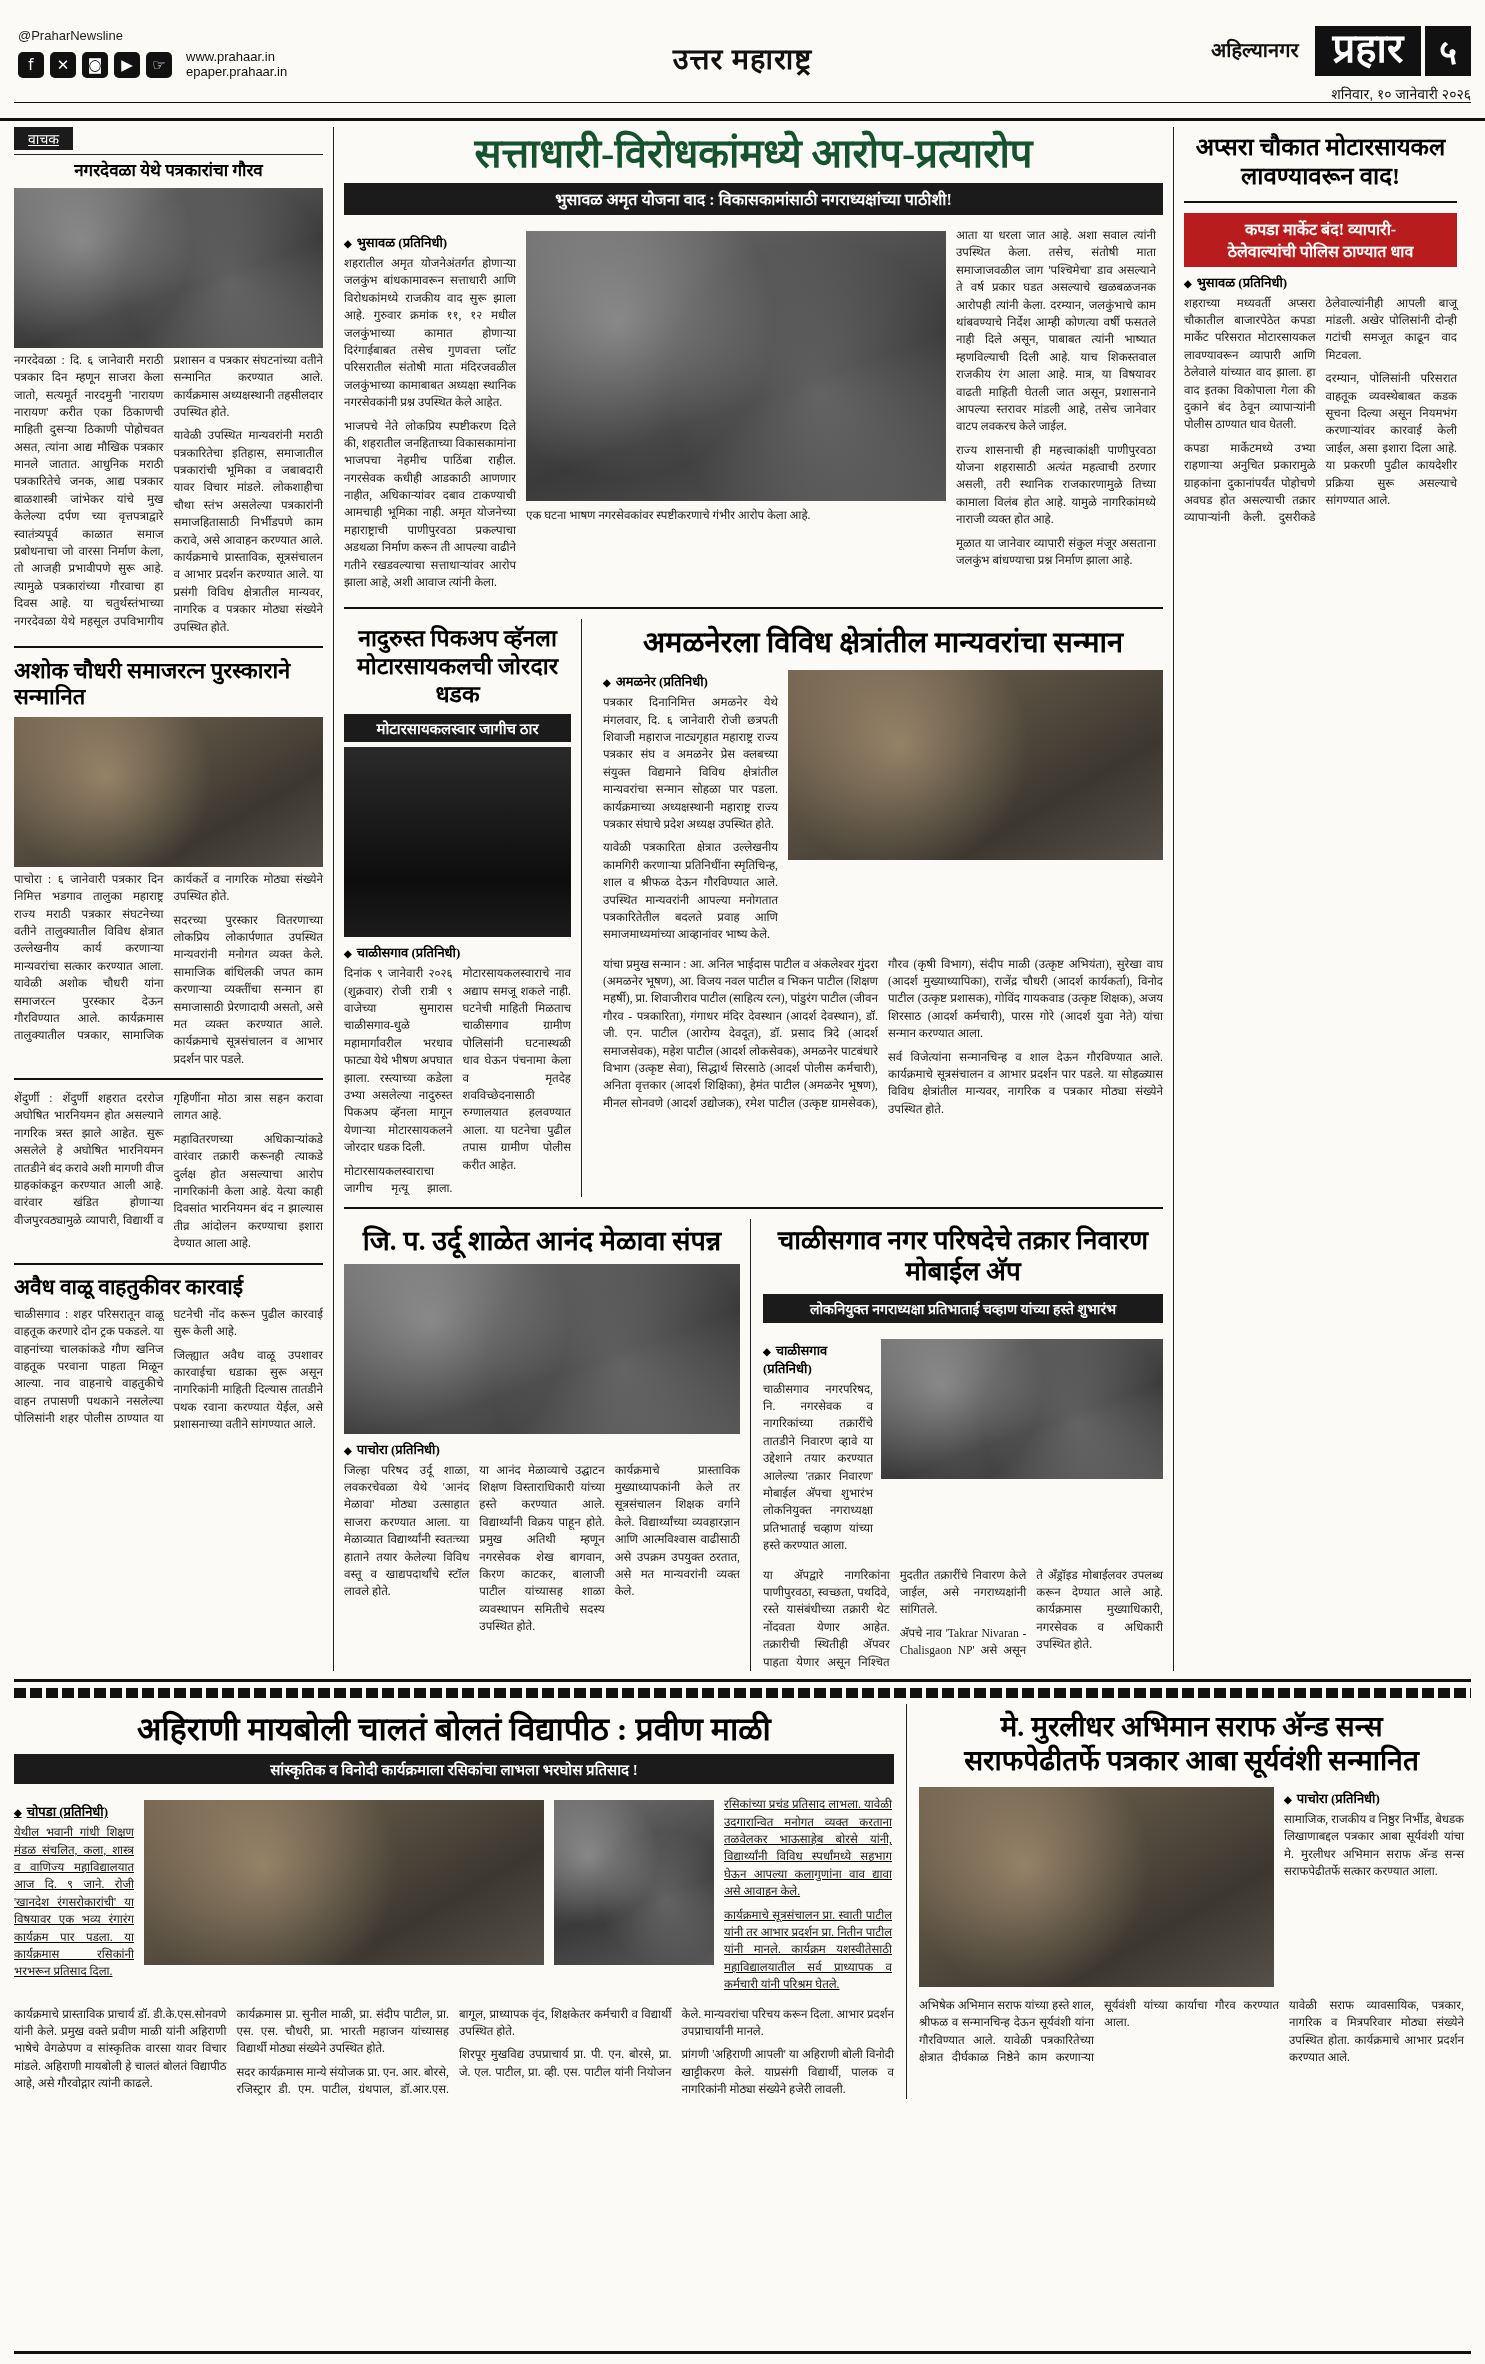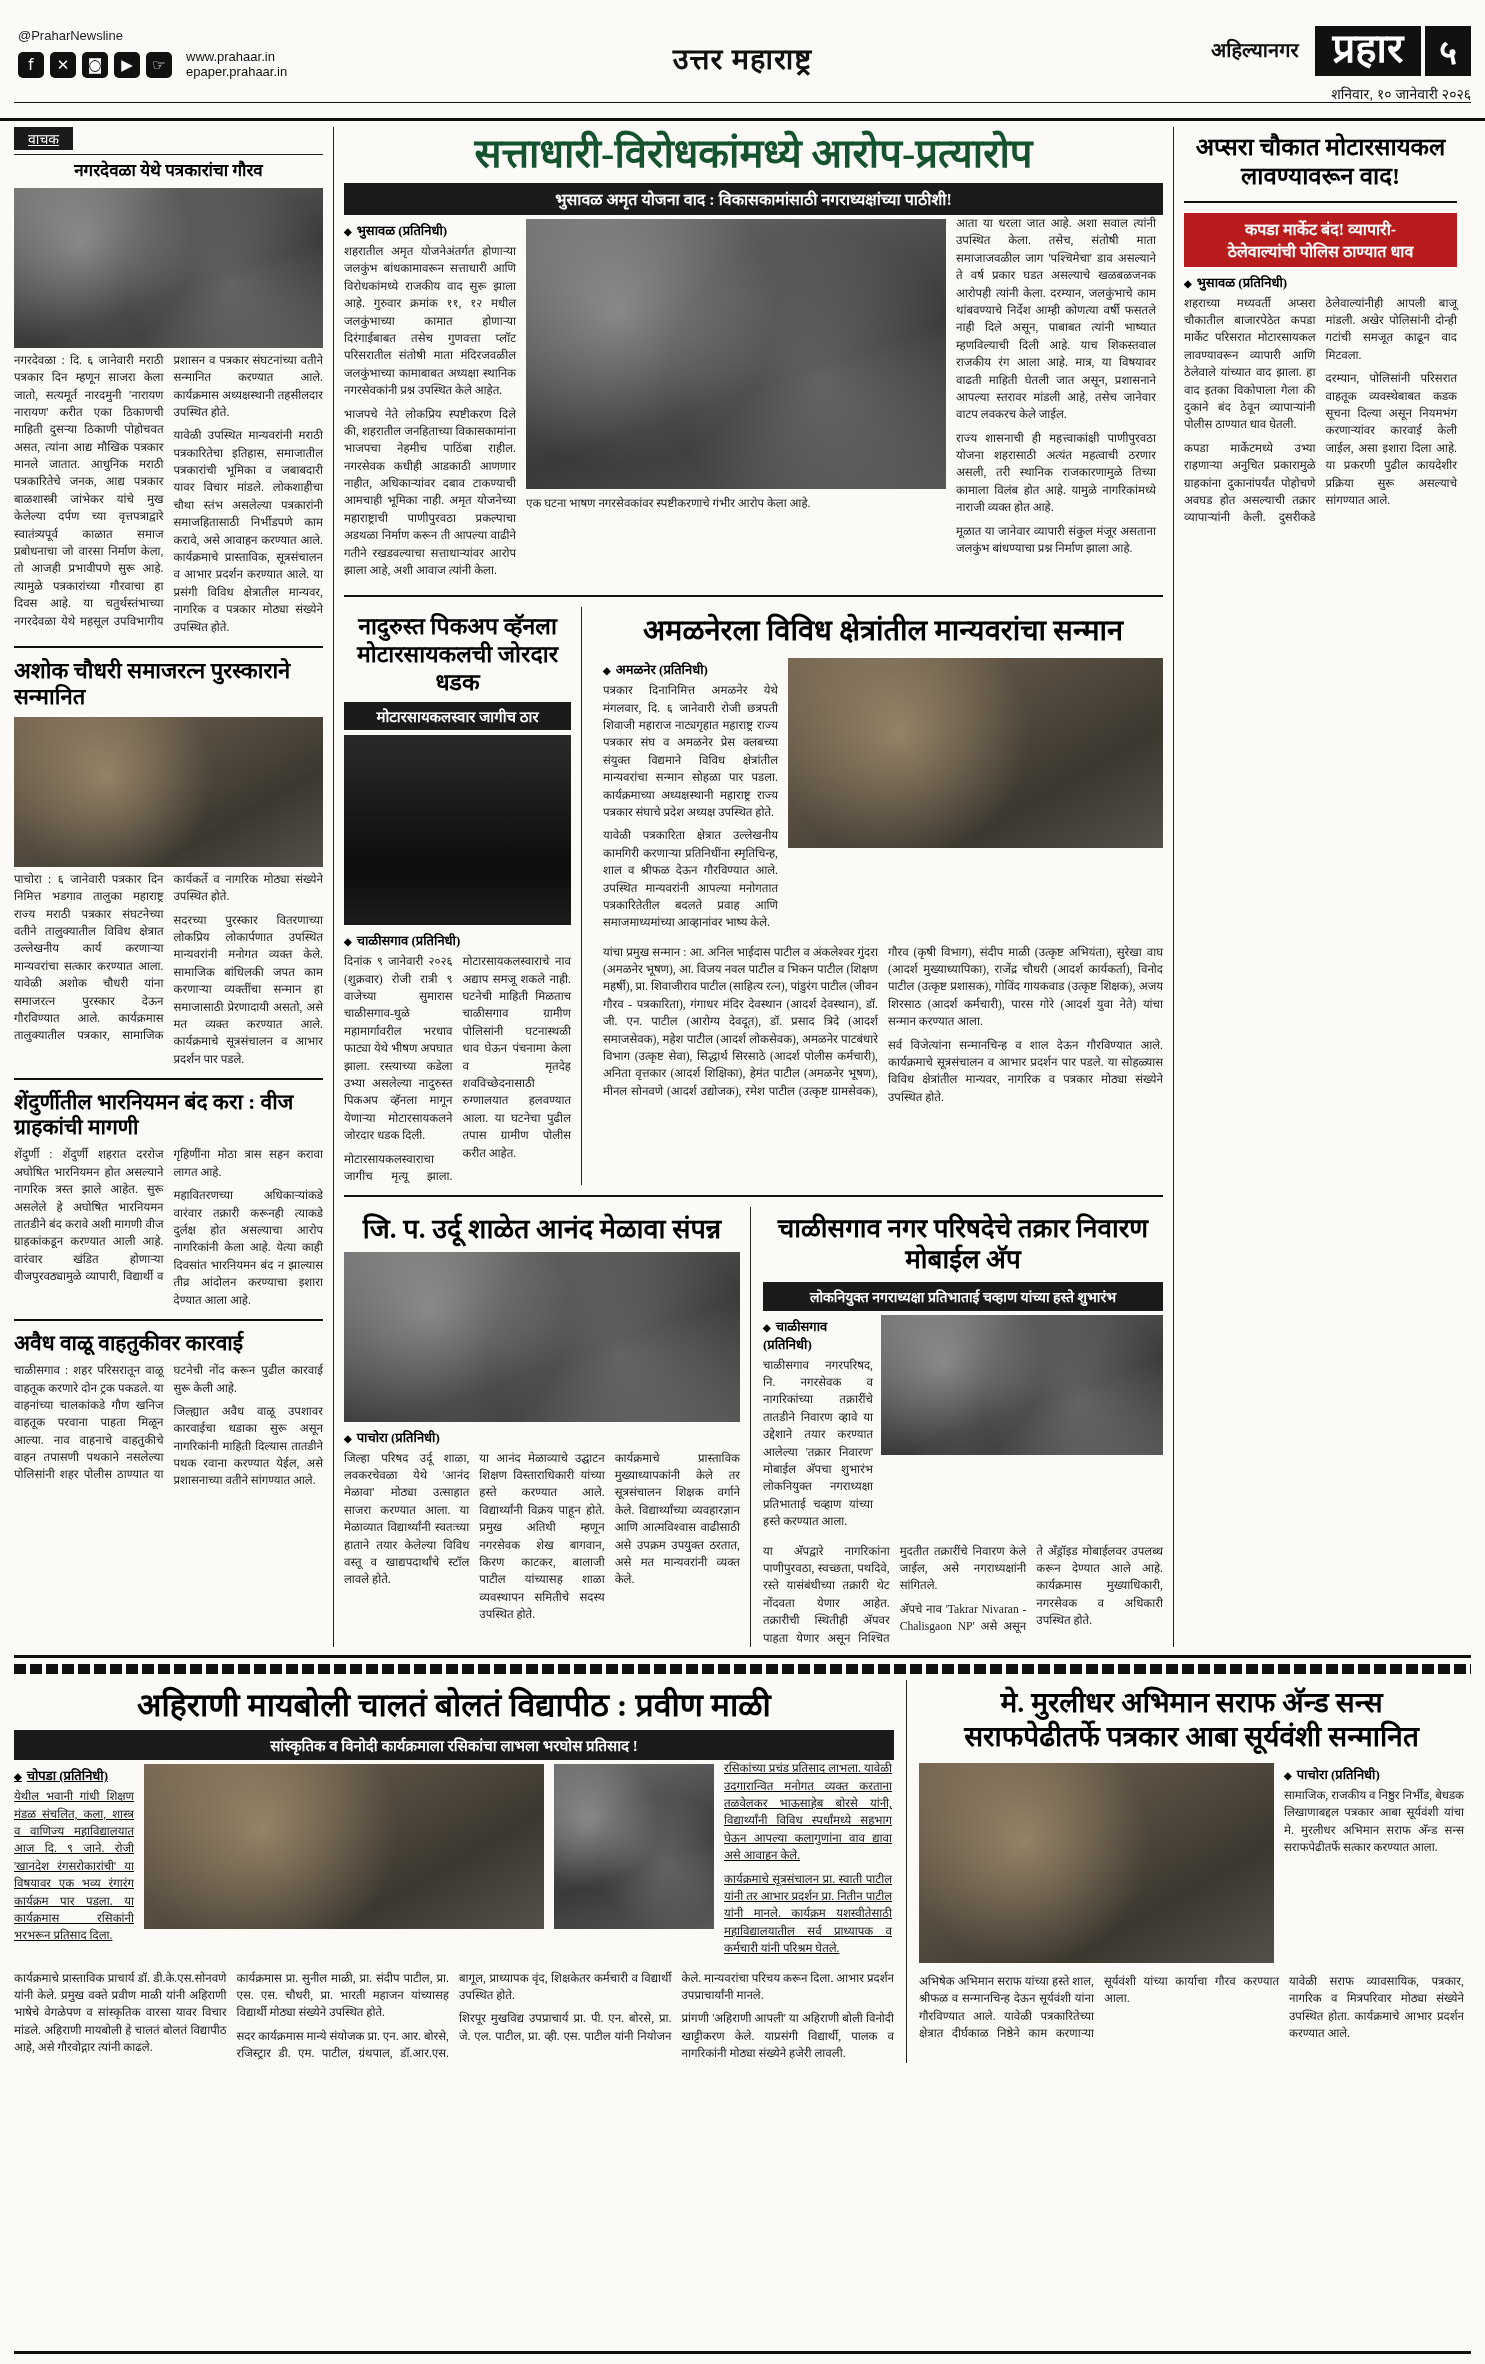--- a/index.html
+++ b/index.html
@@ -36,21 +36,21 @@
   .cols{display:flex;gap:0;}
   .col{box-sizing:border-box;}
   .c1{width:320px;padding-right:10px;border-right:1px solid #222;}
   .c2{width:840px;padding:0 10px;border-right:1px solid #222;}
   .c3{width:283px;padding-left:10px;}
 
   h1.lead{
     font-size:40px;line-height:1.15;text-align:center;font-weight:bold;margin:4px 0 6px;color:#14532d;
   }
   .subbar{
-    background:#1b1b1b;color:#fff;font-size:16px;text-align:center;padding:5px 6px;margin-bottom:0;font-weight:bold;
+    background:#1b1b1b;color:#fff;font-size:16px;text-align:center;padding:5px 6px;margin-bottom:12px;font-weight:bold;
   }
   .secthead{
     background:#b91c1c;color:#fff;font-size:16px;text-align:center;padding:5px 6px;margin:6px 0;font-weight:bold;
   }
   h2.hd{font-size:27px;line-height:1.2;text-align:center;font-weight:bold;margin:6px 0;}
   h2.hd.left{text-align:left;}
   h3.hd3{font-size:21px;line-height:1.22;font-weight:bold;margin:6px 0;}
   .byline{font-size:13px;font-weight:bold;margin:6px 0 4px;}
   .byline:before{content:"\25C6";margin-right:5px;font-size:10px;}
   p.body{font-size:11.6px;line-height:1.5;text-align:justify;margin:0 0 6px;color:#1a1a1a;
@@ -127,21 +127,20 @@
 
         <div class="hr2"></div>
         <h2 class="hd left" style="font-size:22px;">अशोक चौधरी समाजरत्न पुरस्काराने सन्मानित</h2>
         <div class="photo warm" style="height:150px;"></div>
         <div class="two">
           <p class="body">पाचोरा : ६ जानेवारी पत्रकार दिन निमित्त भडगाव तालुका महाराष्ट्र राज्य मराठी पत्रकार संघटनेच्या वतीने तालुक्यातील विविध क्षेत्रात उल्लेखनीय कार्य करणाऱ्या मान्यवरांचा सत्कार करण्यात आला. यावेळी अशोक चौधरी यांना समाजरत्न पुरस्कार देऊन गौरविण्यात आले. कार्यक्रमास तालुक्यातील पत्रकार, सामाजिक कार्यकर्ते व नागरिक मोठ्या संख्येने उपस्थित होते.</p>
           <p class="body">सदरच्या पुरस्कार वितरणाच्या लोकप्रिय लोकार्पणात उपस्थित मान्यवरांनी मनोगत व्यक्त केले. सामाजिक बांधिलकी जपत काम करणाऱ्या व्यक्तींचा सन्मान हा समाजासाठी प्रेरणादायी असतो, असे मत व्यक्त करण्यात आले. कार्यक्रमाचे सूत्रसंचालन व आभार प्रदर्शन पार पडले.</p>
         </div>
 
         <div class="hr2"></div>
-        <h2 class="hd left" style="font-size:21px;">शेंदुर्णीतील भारनियमन बंद करा : वीज ग्राहकांची मागणी</h2>
         <div class="two">
           <p class="body">शेंदुर्णी : शेंदुर्णी शहरात दररोज अघोषित भारनियमन होत असल्याने नागरिक त्रस्त झाले आहेत. सुरू असलेले हे अघोषित भारनियमन तातडीने बंद करावे अशी मागणी वीज ग्राहकांकडून करण्यात आली आहे. वारंवार खंडित होणाऱ्या वीजपुरवठ्यामुळे व्यापारी, विद्यार्थी व गृहिणींना मोठा त्रास सहन करावा लागत आहे.</p>
           <p class="body">महावितरणच्या अधिकाऱ्यांकडे वारंवार तक्रारी करूनही त्याकडे दुर्लक्ष होत असल्याचा आरोप नागरिकांनी केला आहे. येत्या काही दिवसांत भारनियमन बंद न झाल्यास तीव्र आंदोलन करण्याचा इशारा देण्यात आला आहे.</p>
         </div>
 
         <div class="hr2"></div>
         <h2 class="hd left" style="font-size:21px;">अवैध वाळू वाहतुकीवर कारवाई</h2>
         <div class="two">
           <p class="body">चाळीसगाव : शहर परिसरातून वाळू वाहतूक करणारे दोन ट्रक पकडले. या वाहनांच्या चालकांकडे गौण खनिज वाहतूक परवाना पाहता मिळून आल्या. नाव वाहनाचे वाहतुकीचे वाहन तपासणी पथकाने नसलेल्या पोलिसांनी शहर पोलीस ठाण्यात या घटनेची नोंद करून पुढील कारवाई सुरू केली आहे.</p>
           <p class="body">जिल्ह्यात अवैध वाळू उपशावर कारवाईचा धडाका सुरू असून नागरिकांनी माहिती दिल्यास तातडीने पथक रवाना करण्यात येईल, असे प्रशासनाच्या वतीने सांगण्यात आले.</p>

